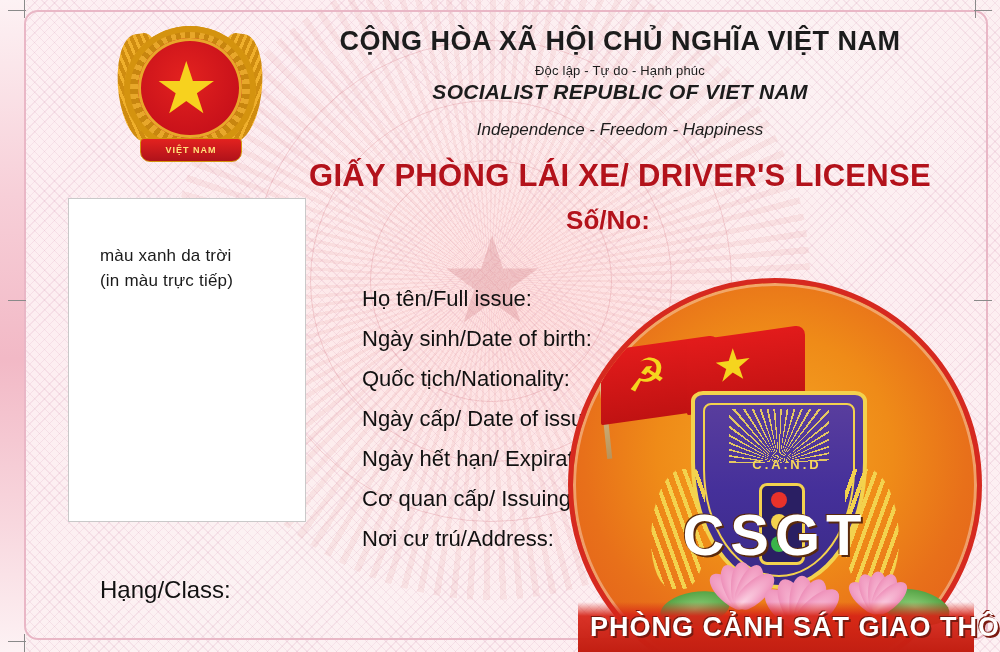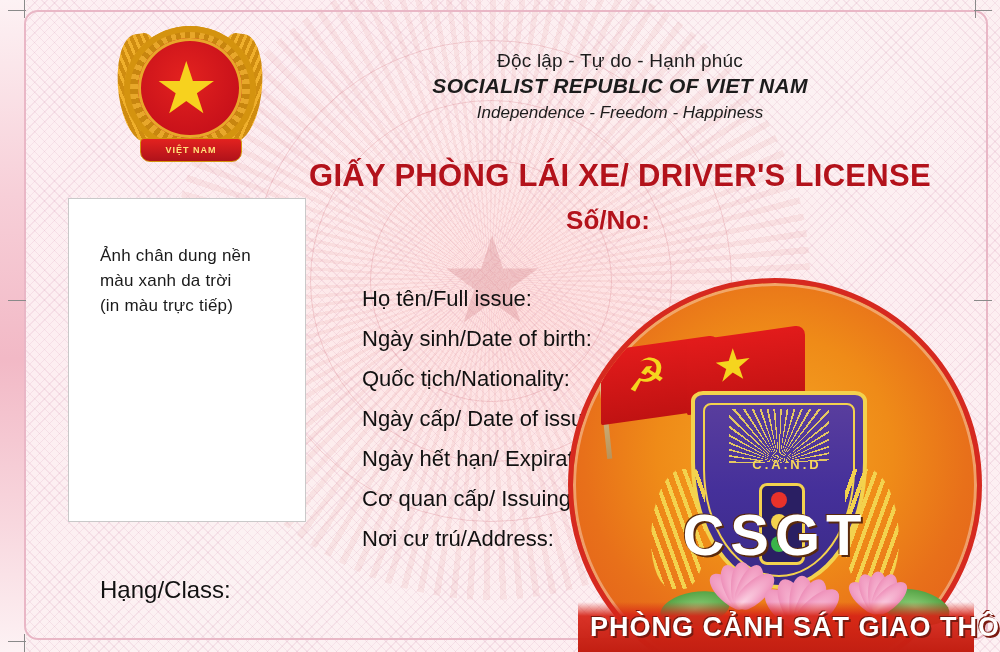--- a/index.html
+++ b/index.html
@@ -154,36 +154,36 @@
     color: #1c1c1c;
   }
   #header .line1 {
     font-family: "Liberation Sans", sans-serif;
     font-weight: bold;
     font-size: 27px;
     letter-spacing: .5px;
     white-space: nowrap;
   }
   #header .line2 {
-    font-size: 19px;
-    margin-top: 24px;
+    font-size: 13px;
+    margin-top: 6px;
     letter-spacing: .2px;
   }
   #header .line3 {
     font-family: "Liberation Sans", sans-serif;
     font-style: italic;
     font-weight: bold;
     font-size: 21px;
     margin-top: 2px;
     letter-spacing: .3px;
   }
   #header .line4 {
     font-style: italic;
     font-size: 17px;
-    margin-top: 5px;
+    margin-top: 16px;
   }
 
   #title {
     position: absolute;
     left: 300px;
     top: 158px;
     width: 640px;
     text-align: center;
   }
   #title .t {
@@ -417,33 +417,33 @@
   <div id="emblem">
     <div class="ears-l"></div>
     <div class="ears-r"></div>
     <div class="gear"></div>
     <div class="disc"></div>
     <div class="star">★</div>
     <div class="ribbon">VIỆT NAM</div>
   </div>
 
   <div id="header">
+    <div class="line1">CỘNG HÒA XÃ HỘI CHỦ NGHĨA VIỆT NAM</div>
     <div class="line2">Độc lập - Tự do - Hạnh phúc</div>
     <div class="line3">SOCIALIST REPUBLIC OF VIET NAM</div>
     <div class="line4">Independence - Freedom - Happiness</div>
   </div>
 
   <div id="title">
     <div class="t">GIẤY PHÒNG LÁI XE/ DRIVER'S LICENSE</div>
   </div>
   <div id="no-line">Số/No:</div>
 
   <div id="photo-box"></div>
   <div id="photo-note">
-    <div class="l1">Ảnh chân dung nền</div>
     <div class="l1">màu xanh da trời</div>
     <div class="l1">(in màu trực tiếp)</div>
   </div>
 
   <div id="fields">
     <div class="field">Họ tên/Full issue:</div>
     <div class="field">Ngày sinh/Date of birth:</div>
     <div class="field">Quốc tịch/Nationality:</div>
     <div class="field">Ngày cấp/ Date of issue:</div>
     <div class="field">Ngày hết hạn/ Expiration date:</div>

